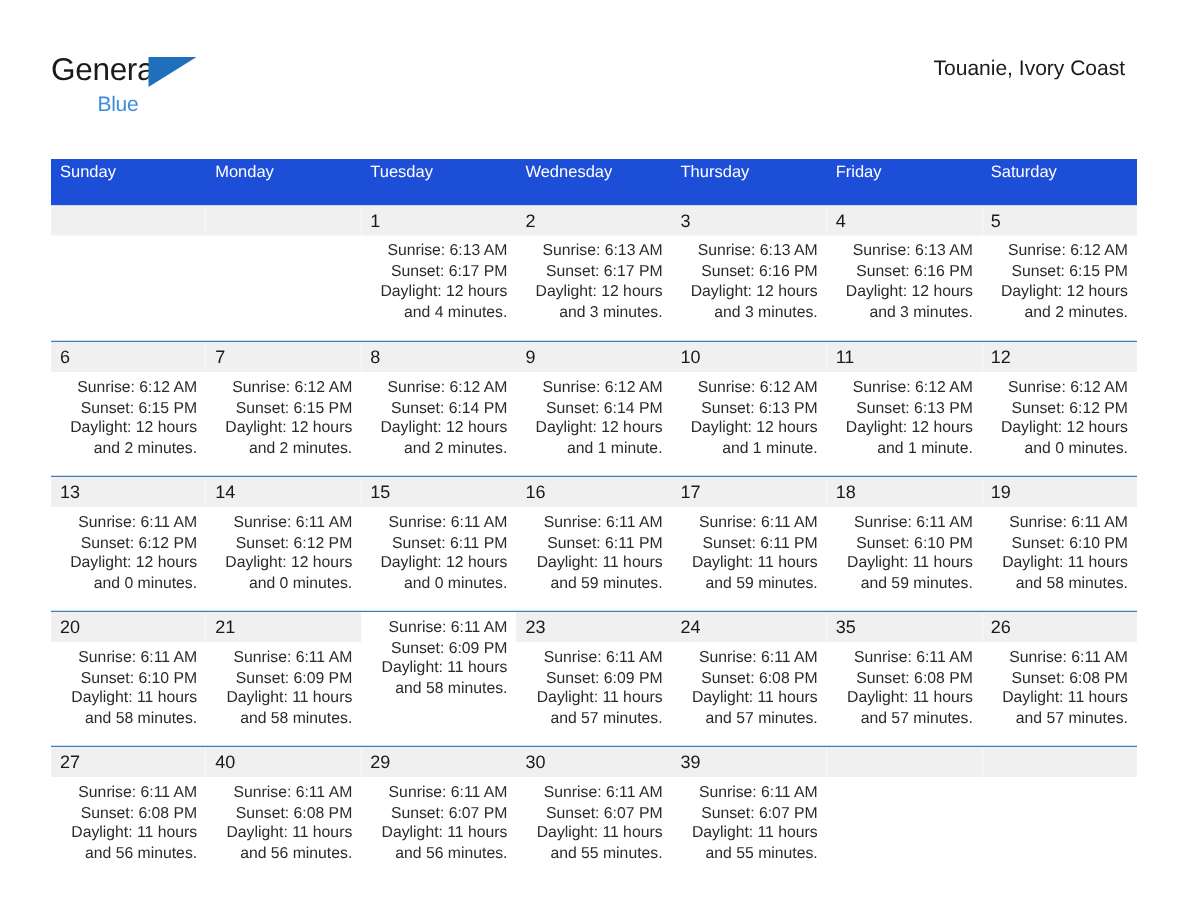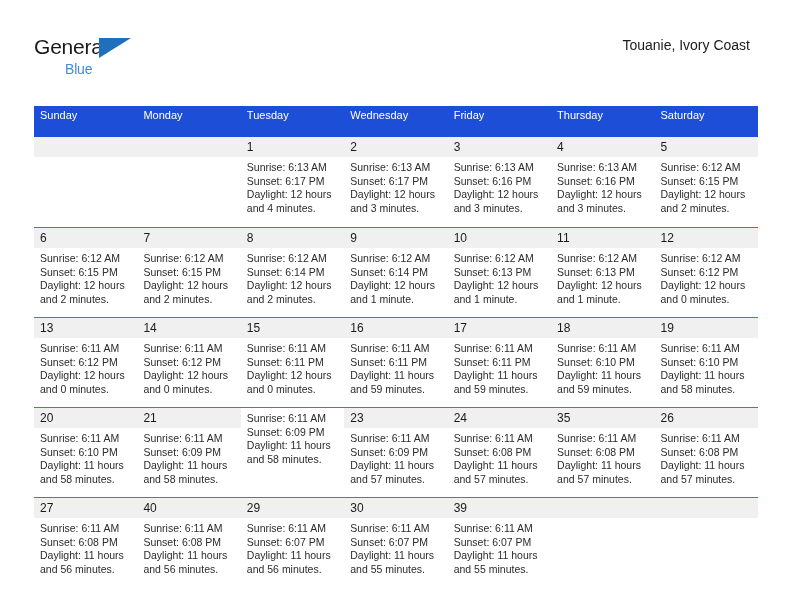--- a/index.html
+++ b/index.html
@@ -129,20 +129,21 @@
     box-sizing: border-box;
     padding-left: 6px;
   }
   .day-num {
     font-size: 12px;
     line-height: 20px;
     color: #1a1a1a;
   }
   .day-body {
     padding: 4px 6px 0 6px;
+    text-align: right;
   }
   .info-line {
     font-size: 10.5px;
     line-height: 13.6px;
     color: #2b2b2b;
     white-space: nowrap;
   }
   .empty .day-head {
     background: #f0f0f0;
   }
@@ -165,22 +166,22 @@
     </div>
 
   </div>
 
   <div class="calendar">
     <div class="weekday-row" id="weekday-row">
         <div class="weekday">Sunday</div>
         <div class="weekday">Monday</div>
         <div class="weekday">Tuesday</div>
         <div class="weekday">Wednesday</div>
+        <div class="weekday">Thursday</div>
         <div class="weekday">Friday</div>
-        <div class="weekday">Thursday</div>
         <div class="weekday">Saturday</div>
       </div>
     <div id="weeks-container">
         <div class="week">
           <div class="day empty">
             <div class="day-head"><span class="day-num"></span></div>
             <div class="day-body"></div>
           </div>
           <div class="day empty">
             <div class="day-head"><span class="day-num"></span></div>

